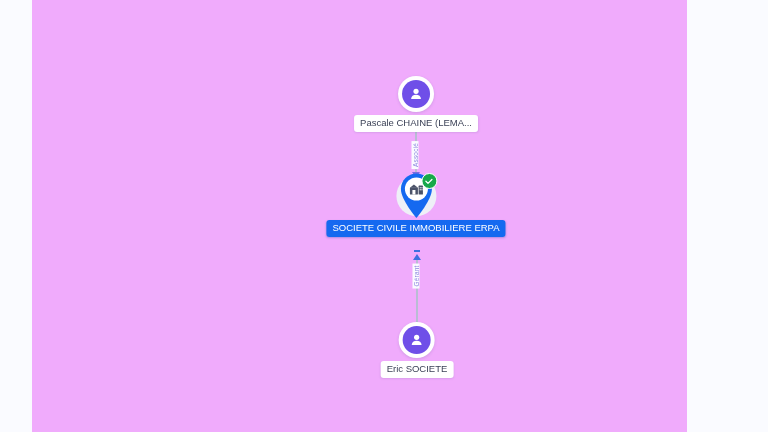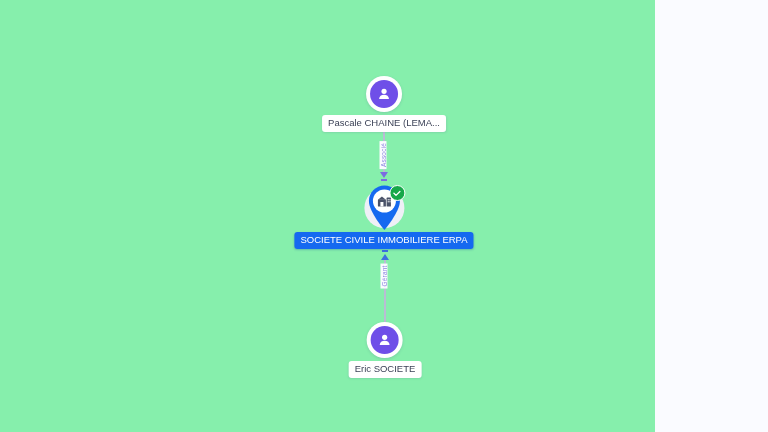--- a/index.html
+++ b/index.html
@@ -11,21 +11,22 @@
     width: 768px;
     height: 432px;
     overflow: hidden;
     font-family: "Liberation Sans", sans-serif;
     background: #fafbff;
   }
   #graph-canvas {
     position: relative;
     width: 655px;
     height: 432px;
-    background: #86efac;
+    background: #f0abfc;
+    margin-left: 32px;
   }
 
   
   .node {
     position: absolute;
     display: flex;
     flex-direction: column;
     align-items: center;
     transform: translateX(-50%);
   }
@@ -165,21 +166,21 @@
       <div class="avatar-disc">
         <svg width="16" height="16" viewBox="0 0 24 24" aria-hidden="true">
           <circle cx="12" cy="8" r="3.9" fill="#ffffff"></circle>
           <path d="M4.6 19.4c0-4.1 3.3-6.4 7.4-6.4s7.4 2.3 7.4 6.4z" fill="#ffffff"></path>
         </svg>
       </div>
     </div>
     <div class="chip">Pascale CHAINE (LEMA...</div>
   </div>
 
-  <div class="node" style="left:384px; top:184px;">
+  <div class="node" style="left:384px; top:172px;">
     <div class="pin-wrap">
       <div class="pin-halo"></div>
       <div class="pin-shape">
         <svg width="36" height="48" viewBox="0 0 36 48" aria-hidden="true">
           <path d="M18 1.5C9.4 1.5 2.5 8.4 2.5 17c0 11 15.5 29 15.5 29S33.5 28 33.5 17C33.5 8.4 26.6 1.5 18 1.5z" fill="#1569f0"></path>
           <circle cx="18" cy="17" r="11.5" fill="#ffffff"></circle>
           <g fill="#4a5268">
             <rect x="11.5" y="15.5" width="8" height="7" rx="0.6"></rect>
             <path d="M11.5 15.7l4-3.2 4 3.2z"></path>
             <rect x="20.2" y="13.6" width="4.3" height="8.9" rx="0.6"></rect>

